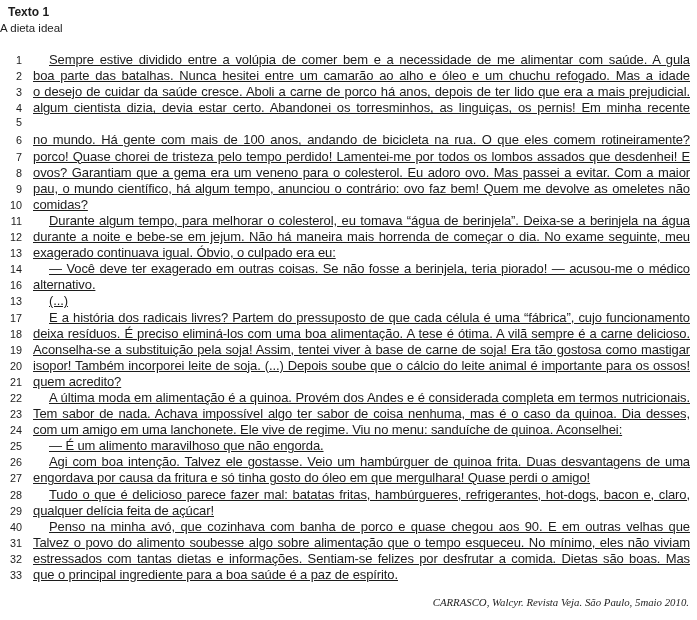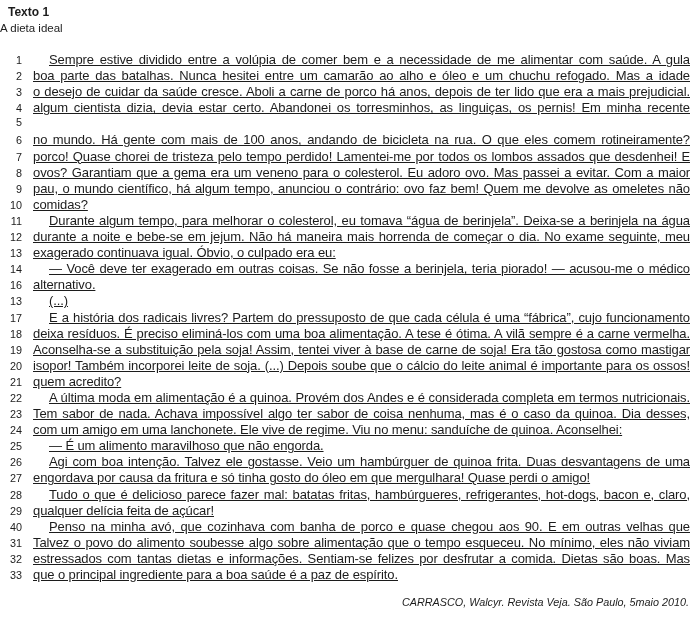--- a/index.html
+++ b/index.html
@@ -75,20 +75,21 @@
   .line-text.para-end {
     text-align-last: left;
   }
   .citation {
     position: absolute;
     right: 8px;
     top: 596px;
     font-size: 10.8px;
     font-style: italic;
     text-align: left;
+    font-family: Liberation Serif, serif;
   }
 </style>
 </head>
 <body>
 
 <div class="page">
 
   <div class="texto-label">Texto 1</div>
 
   <div class="doc-title">A dieta ideal</div>
@@ -174,21 +175,21 @@
         <span class="line-text indent para-end">(...)</span>
       </div>
 
       <div class="line-row">
         <span class="line-num">17</span>
         <span class="line-text indent">E a história dos radicais livres? Partem do pressuposto de que cada célula é uma “fábrica”, cujo funcionamento</span>
       </div>
 
       <div class="line-row">
         <span class="line-num">18</span>
-        <span class="line-text">deixa resíduos. É preciso eliminá-los com uma boa alimentação. A tese é ótima. A vilã sempre é a carne vermelha.</span>
+        <span class="line-text">deixa resíduos. É preciso eliminá-los com uma boa alimentação. A tese é ótima. A vilã sempre é a carne delicioso.</span>
       </div>
 
       <div class="line-row">
         <span class="line-num">19</span>
         <span class="line-text">Aconselha-se a substituição pela soja! Assim, tentei viver à base de carne de soja! Era tão gostosa como mastigar</span>
       </div>
 
       <div class="line-row">
         <span class="line-num">20</span>
         <span class="line-text">isopor! Também incorporei leite de soja. (...) Depois soube que o cálcio do leite animal é importante para os ossos! Em</span>

